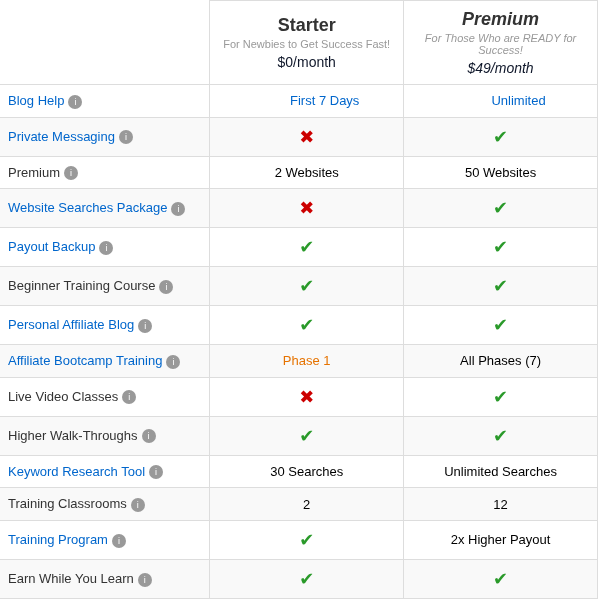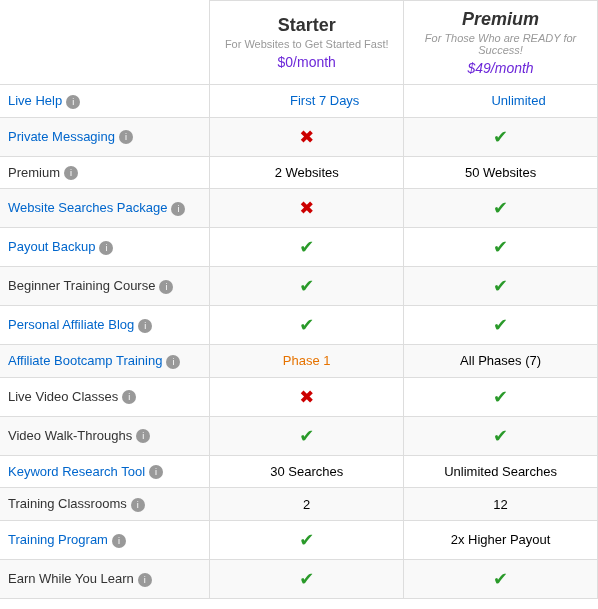--- a/index.html
+++ b/index.html
@@ -56,21 +56,21 @@
       font-weight: bold;
       color: #333;
     }
     .plan-sub {
       font-size: 11px;
       color: #999;
       margin-top: 2px;
     }
     .plan-price {
       font-size: 14px;
-      color: #6d28d9;
+      color: #0f172a;
       margin-top: 4px;
     }
     .check {
       color: #2a9a2a;
       font-size: 18px;
     }
     .cross {
       color: #cc0000;
       font-size: 18px;
     }
@@ -105,33 +105,33 @@
   </style>
 </head>
 <body>
 
 <table>
   <thead>
     <tr class="header-row">
       <th class="col-feature"></th>
       <th class="col-starter">
         <div class="plan-header">Starter</div>
-        <div class="plan-sub">For Websites to Get Started Fast!</div>
+        <div class="plan-sub">For Newbies to Get Success Fast!</div>
         <div class="plan-price">$0/month</div>
       </th>
       <th class="col-premium">
         <div class="plan-header">Premium</div>
         <div class="plan-sub">For Those Who are READY for Success!</div>
         <div class="plan-price">$49/month</div>
       </th>
     </tr>
   </thead>
   <tbody id="features-tbody">
   <tr>
-        <td class="feature-cell"><span class="feature-name">Live Help</span><span class="info-icon">i</span></td>
+        <td class="feature-cell"><span class="feature-name">Blog Help</span><span class="info-icon">i</span></td>
         <td><span class="highlight-blue">First 7 Days</span></td>
         <td><span class="highlight-blue">Unlimited</span></td>
       </tr>
       <tr>
         <td class="feature-cell"><span class="feature-name">Private Messaging</span><span class="info-icon">i</span></td>
         <td><span class="cross">✖</span></td>
         <td><span class="check">✔</span></td>
       </tr>
       <tr>
         <td class="feature-cell"><span class="feature-name black">Premium</span><span class="info-icon">i</span></td>
@@ -162,21 +162,21 @@
         <td class="feature-cell"><span class="feature-name">Affiliate Bootcamp Training</span><span class="info-icon">i</span></td>
         <td><span class="highlight-orange">Phase 1</span></td>
         <td><span>All Phases (7)</span></td>
       </tr>
       <tr>
         <td class="feature-cell"><span class="feature-name black">Live Video Classes</span><span class="info-icon">i</span></td>
         <td><span class="cross">✖</span></td>
         <td><span class="check">✔</span></td>
       </tr>
       <tr>
-        <td class="feature-cell"><span class="feature-name black">Video Walk-Throughs</span><span class="info-icon">i</span></td>
+        <td class="feature-cell"><span class="feature-name black">Higher Walk-Throughs</span><span class="info-icon">i</span></td>
         <td><span class="check">✔</span></td>
         <td><span class="check">✔</span></td>
       </tr>
       <tr>
         <td class="feature-cell"><span class="feature-name">Keyword Research Tool</span><span class="info-icon">i</span></td>
         <td><span>30 Searches</span></td>
         <td><span>Unlimited Searches</span></td>
       </tr>
       <tr>
         <td class="feature-cell"><span class="feature-name black">Training Classrooms</span><span class="info-icon">i</span></td>

